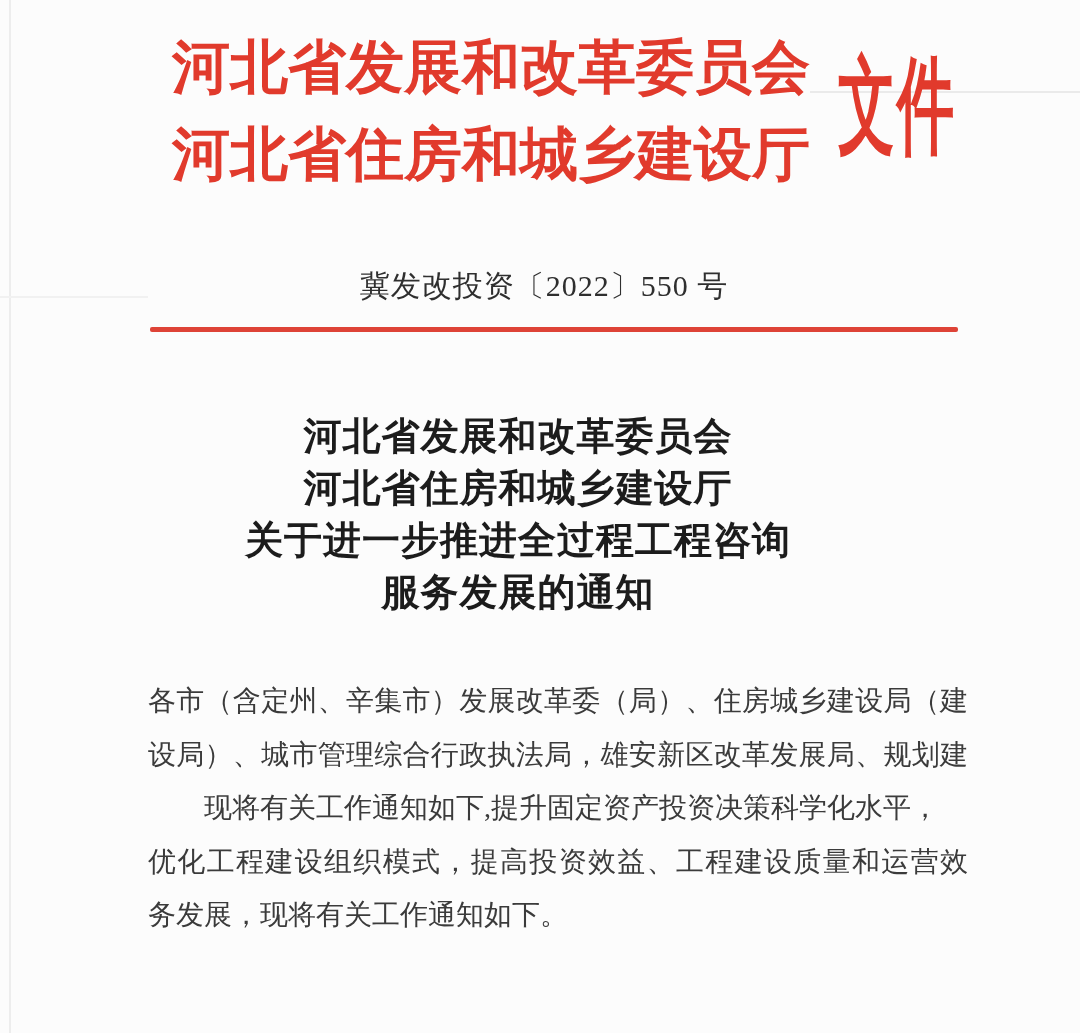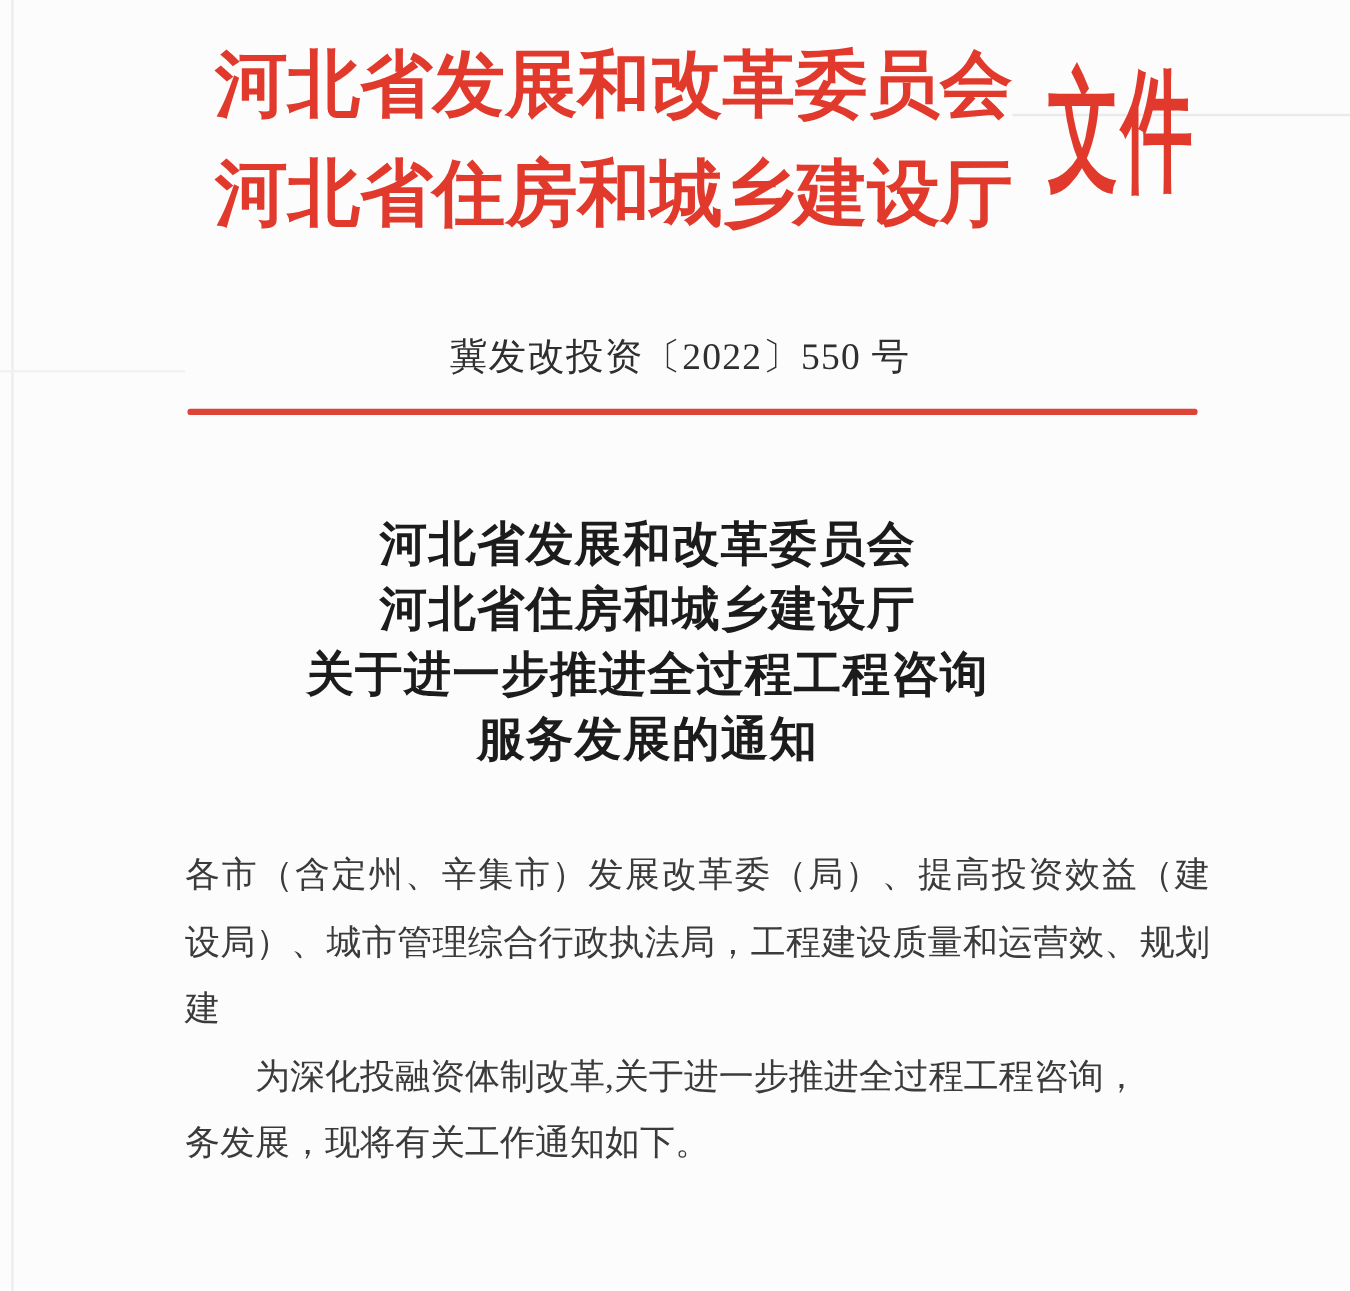--- a/index.html
+++ b/index.html
@@ -92,20 +92,21 @@
 
 <div class="doc-title">
     <div class="line">河北省发展和改革委员会</div>
     <div class="line">河北省住房和城乡建设厅</div>
     <div class="line">关于进一步推进全过程工程咨询</div>
     <div class="line">服务发展的通知</div>
   </div>
 
 <div class="doc-body">
   <div class="para">
-      <div class="line flush">各市（含定州、辛集市）发展改革委（局）、提高投资效益（建</div>
-      <div class="line flush">设局）、城市管理综合行政执法局，工程建设质量和运营效、规划建</div>
+      <div class="line flush">各市（含定州、辛集市）发展改革委（局）、住房城乡建设局（建</div>
+      <div class="line flush">设局）、城市管理综合行政执法局，雄安新区改革发展局、规划建</div>
     </div>
   <div class="para para-indent">
-      <div class="line">为深化投融资体制改革,关于进一步推进全过程工程咨询，</div>
+      <div class="line">现将有关工作通知如下,提升固定资产投资决策科学化水平，</div>
+      <div class="line flush">优化工程建设组织模式，提高投资效益、工程建设质量和运营效</div>
       <div class="line">务发展，现将有关工作通知如下。</div>
     </div>
 </div>
 
 </body></html>

